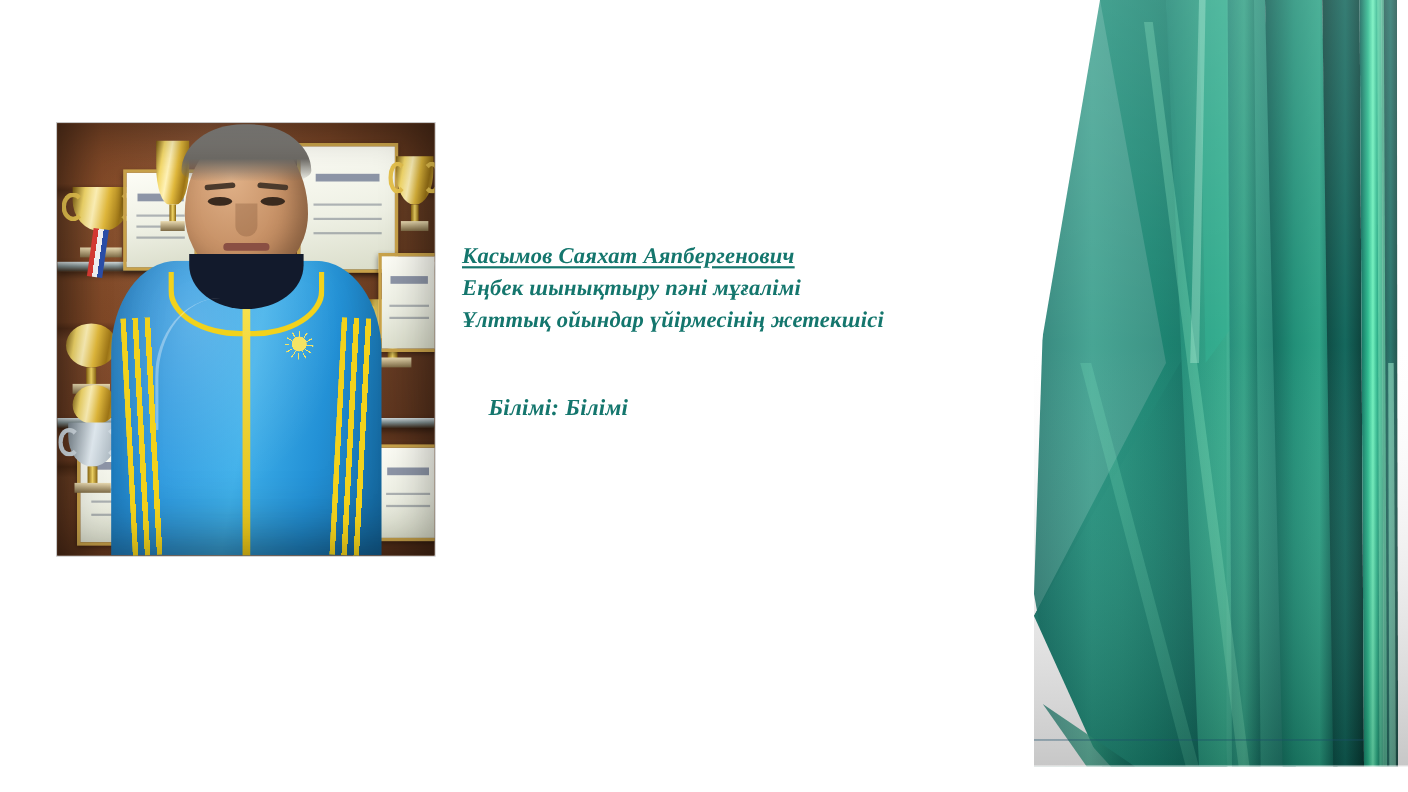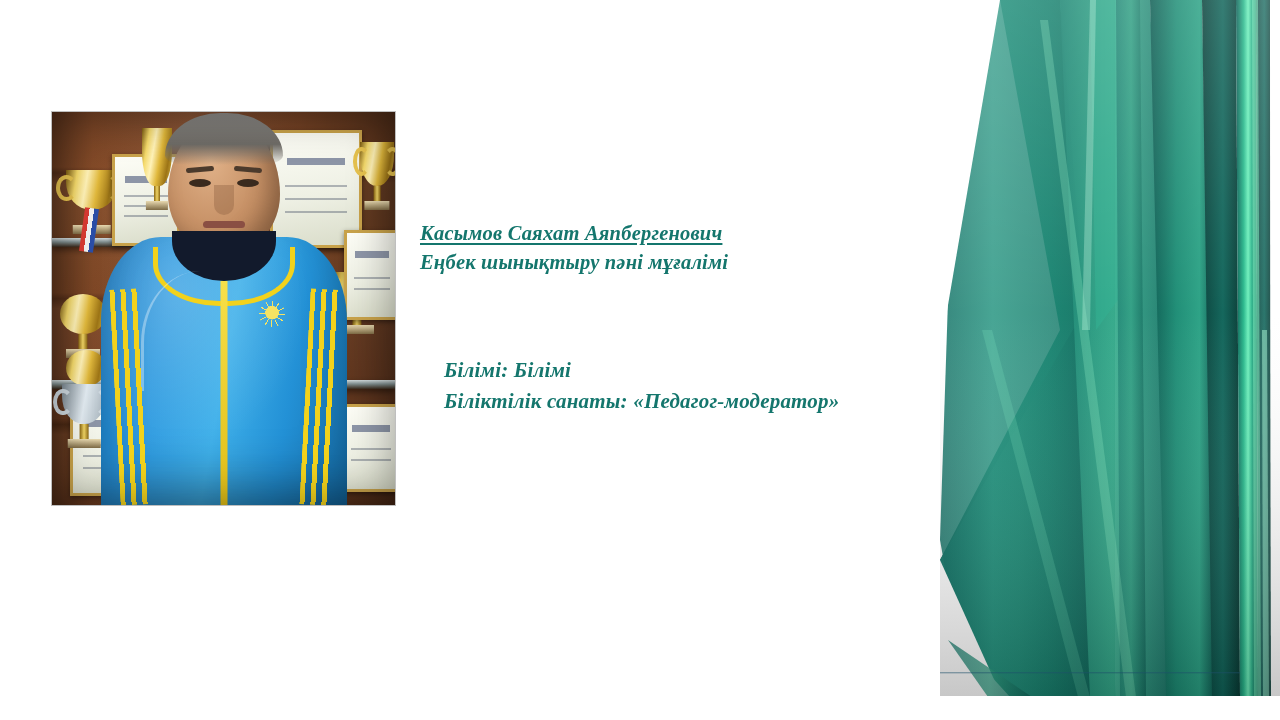--- a/index.html
+++ b/index.html
@@ -472,25 +472,25 @@
         </div>
       </div>
 
       <div class="photo-vignette"></div>
     </div>
   </div>
 
   <div class="title-block">
     <div class="name">Касымов Саяхат Аяпбергенович</div>
     <div>Еңбек шынықтыру пәні мұғалімі</div>
+    <div>Ұлттық ойындар үйірмесінің жетекшісі</div>
   </div>
 
   <div class="info-block">
     <div>Білімі: Білімі</div>
-    <div>Біліктілік санаты: «Педагог-модератор»</div>
   </div>
 
   <div class="art">
     <svg viewBox="0 0 340 697" preserveAspectRatio="none" xmlns="http://www.w3.org/2000/svg">
       <defs>
         <linearGradient id="gA" x1="0" y1="0" x2="1" y2="0">
           <stop offset="0%" stop-color="#0f6f63"></stop>
           <stop offset="30%" stop-color="#23937f"></stop>
           <stop offset="62%" stop-color="#17806e"></stop>
           <stop offset="100%" stop-color="#0d5f55"></stop>

